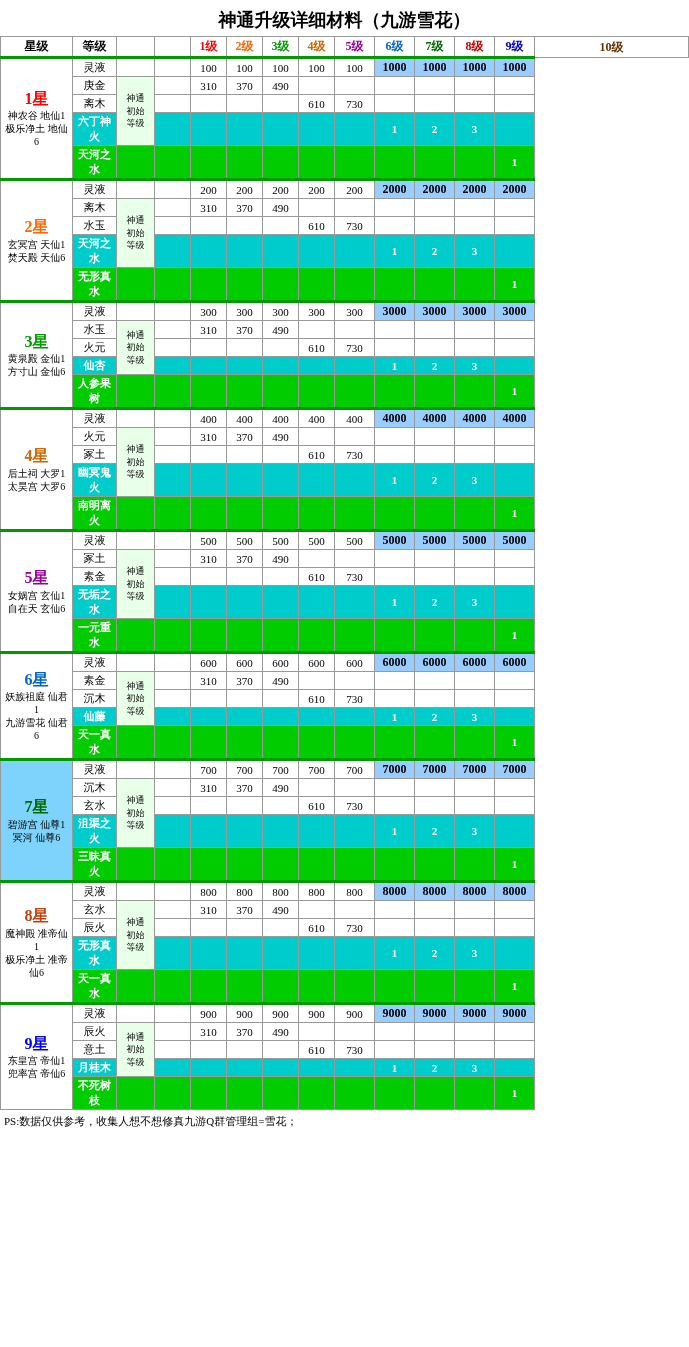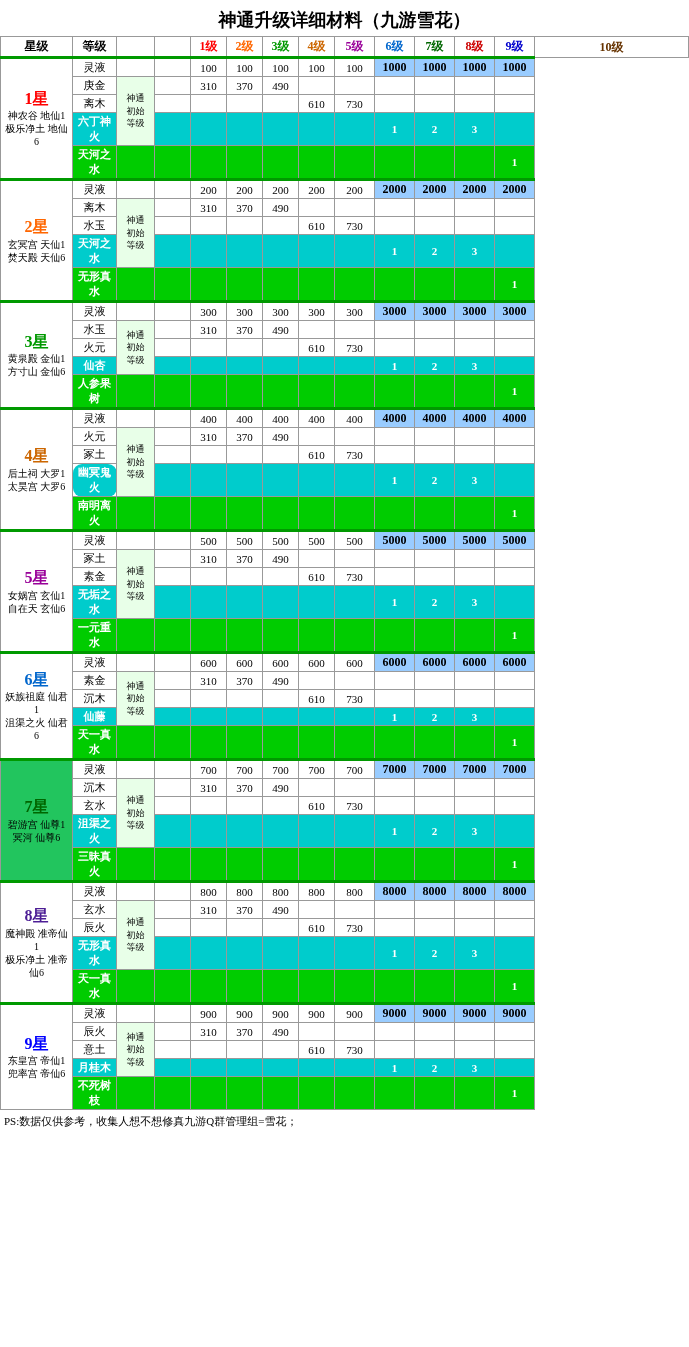--- a/index.html
+++ b/index.html
@@ -362,21 +362,21 @@
         <td></td>
         <td></td>
         <td>610</td>
         <td>730</td>
         <td></td>
         <td></td>
         <td></td>
         <td></td>
       </tr>
       <tr>
-        <td style="background: rgb(0, 204, 204); color: rgb(255, 255, 255); font-weight: bold; border-radius: 9px;">幽冥鬼火</td>
+        <td style="background: rgb(0, 204, 204); color: rgb(255, 255, 255); font-weight: bold;">幽冥鬼火</td>
         <td style="background: rgb(0, 204, 204); color: rgb(255, 255, 255); font-weight: bold;"></td>
         <td style="background: rgb(0, 204, 204); color: rgb(255, 255, 255); font-weight: bold;"></td>
         <td style="background: rgb(0, 204, 204); color: rgb(255, 255, 255); font-weight: bold;"></td>
         <td style="background: rgb(0, 204, 204); color: rgb(255, 255, 255); font-weight: bold;"></td>
         <td style="background: rgb(0, 204, 204); color: rgb(255, 255, 255); font-weight: bold;"></td>
         <td style="background: rgb(0, 204, 204); color: rgb(255, 255, 255); font-weight: bold;"></td>
         <td style="background: rgb(0, 204, 204); color: rgb(255, 255, 255); font-weight: bold;">1</td>
         <td style="background: rgb(0, 204, 204); color: rgb(255, 255, 255); font-weight: bold;">2</td>
         <td style="background: rgb(0, 204, 204); color: rgb(255, 255, 255); font-weight: bold;">3</td>
         <td style="background: rgb(0, 204, 204); color: rgb(255, 255, 255); font-weight: bold;"></td>
@@ -465,21 +465,21 @@
         <td style="background: rgb(0, 204, 0); color: rgb(255, 255, 255); font-weight: bold;"></td>
         <td style="background: rgb(0, 204, 0); color: rgb(255, 255, 255); font-weight: bold;"></td>
         <td style="background: rgb(0, 204, 0); color: rgb(255, 255, 255); font-weight: bold;"></td>
         <td style="background: rgb(0, 204, 0); color: rgb(255, 255, 255); font-weight: bold;"></td>
         <td style="background: rgb(0, 204, 0); color: rgb(255, 255, 255); font-weight: bold;">1</td>
       </tr>
       <tr>
         <td rowspan="5" style="border-top: 3px solid rgb(0, 153, 0); background: rgb(255, 255, 255);">
           <div class="star-label" style="color:#0066cc">6星</div>
           <div class="star-sub">妖族祖庭 仙君1</div>
-          <div class="star-sub">沮渠之火 仙君6</div>
+          <div class="star-sub">九游雪花 仙君6</div>
         </td>
         <td style="border-top: 3px solid rgb(0, 153, 0);">灵液</td>
         <td style="border-top: 3px solid rgb(0, 153, 0);"></td>
         <td style="border-top: 3px solid rgb(0, 153, 0);"></td>
         <td style="border-top: 3px solid rgb(0, 153, 0);">600</td>
         <td style="border-top: 3px solid rgb(0, 153, 0);">600</td>
         <td style="border-top: 3px solid rgb(0, 153, 0);">600</td>
         <td style="border-top: 3px solid rgb(0, 153, 0);">600</td>
         <td style="border-top: 3px solid rgb(0, 153, 0);">600</td>
         <td style="border-top: 3px solid rgb(0, 153, 0); background: rgb(153, 204, 255); font-weight: bold; font-size: 12px;">6000</td>
@@ -535,21 +535,21 @@
         <td style="background: rgb(0, 204, 0); color: rgb(255, 255, 255); font-weight: bold;"></td>
         <td style="background: rgb(0, 204, 0); color: rgb(255, 255, 255); font-weight: bold;"></td>
         <td style="background: rgb(0, 204, 0); color: rgb(255, 255, 255); font-weight: bold;"></td>
         <td style="background: rgb(0, 204, 0); color: rgb(255, 255, 255); font-weight: bold;"></td>
         <td style="background: rgb(0, 204, 0); color: rgb(255, 255, 255); font-weight: bold;"></td>
         <td style="background: rgb(0, 204, 0); color: rgb(255, 255, 255); font-weight: bold;"></td>
         <td style="background: rgb(0, 204, 0); color: rgb(255, 255, 255); font-weight: bold;"></td>
         <td style="background: rgb(0, 204, 0); color: rgb(255, 255, 255); font-weight: bold;">1</td>
       </tr>
       <tr>
-        <td rowspan="5" style="border-top: 3px solid rgb(0, 153, 0); background: #22c55e;">
+        <td rowspan="5" style="border-top: 3px solid rgb(0, 153, 0); background: #7dd3fc;">
           <div class="star-label" style="color:#006600">7星</div>
           <div class="star-sub">碧游宫 仙尊1</div>
           <div class="star-sub">冥河     仙尊6</div>
         </td>
         <td style="border-top: 3px solid rgb(0, 153, 0);">灵液</td>
         <td style="border-top: 3px solid rgb(0, 153, 0);"></td>
         <td style="border-top: 3px solid rgb(0, 153, 0);"></td>
         <td style="border-top: 3px solid rgb(0, 153, 0);">700</td>
         <td style="border-top: 3px solid rgb(0, 153, 0);">700</td>
         <td style="border-top: 3px solid rgb(0, 153, 0);">700</td>
@@ -609,21 +609,21 @@
         <td style="background: rgb(0, 204, 0); color: rgb(255, 255, 255); font-weight: bold;"></td>
         <td style="background: rgb(0, 204, 0); color: rgb(255, 255, 255); font-weight: bold;"></td>
         <td style="background: rgb(0, 204, 0); color: rgb(255, 255, 255); font-weight: bold;"></td>
         <td style="background: rgb(0, 204, 0); color: rgb(255, 255, 255); font-weight: bold;"></td>
         <td style="background: rgb(0, 204, 0); color: rgb(255, 255, 255); font-weight: bold;"></td>
         <td style="background: rgb(0, 204, 0); color: rgb(255, 255, 255); font-weight: bold;"></td>
         <td style="background: rgb(0, 204, 0); color: rgb(255, 255, 255); font-weight: bold;">1</td>
       </tr>
       <tr>
         <td rowspan="5" style="border-top: 3px solid rgb(0, 153, 0); background: rgb(255, 255, 255);">
-          <div class="star-label" style="color:#4c1d95">8星</div>
+          <div class="star-label" style="color:#c2410c">8星</div>
           <div class="star-sub">魔神殿   准帝仙1</div>
           <div class="star-sub">极乐净土 准帝仙6</div>
         </td>
         <td style="border-top: 3px solid rgb(0, 153, 0);">灵液</td>
         <td style="border-top: 3px solid rgb(0, 153, 0);"></td>
         <td style="border-top: 3px solid rgb(0, 153, 0);"></td>
         <td style="border-top: 3px solid rgb(0, 153, 0);">800</td>
         <td style="border-top: 3px solid rgb(0, 153, 0);">800</td>
         <td style="border-top: 3px solid rgb(0, 153, 0);">800</td>
         <td style="border-top: 3px solid rgb(0, 153, 0);">800</td>

